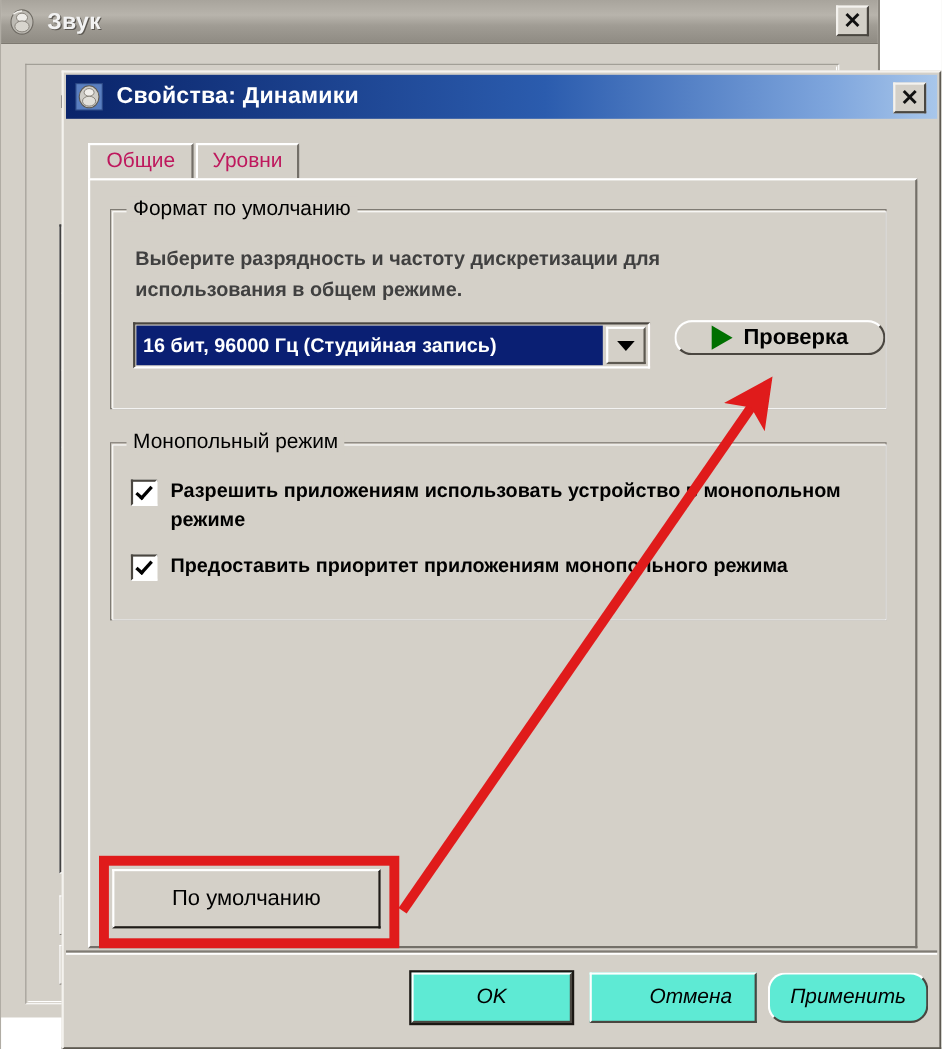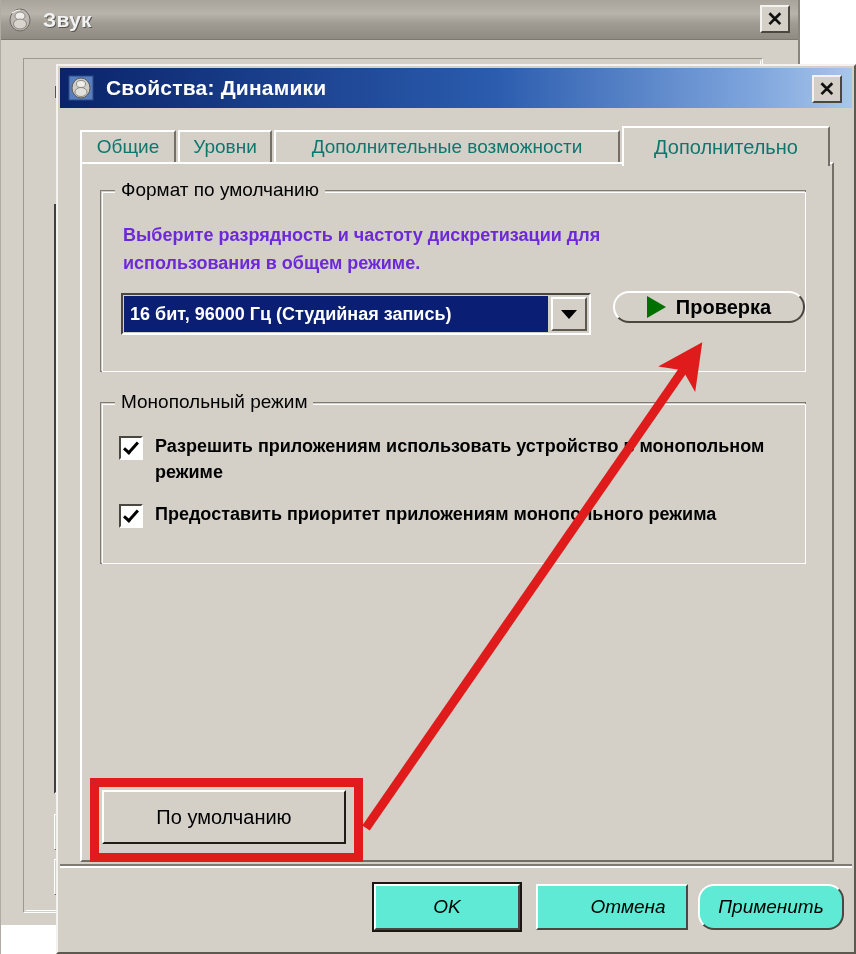--- a/index.html
+++ b/index.html
@@ -256,21 +256,21 @@
     height: 32px;
     background: #d4d0c8;
     border-top: 2px solid #ffffff;
     border-left: 2px solid #ffffff;
     border-right: 2px solid #736f68;
     box-sizing: border-box;
     display: flex;
     align-items: center;
     justify-content: center;
     font-size: 19px;
-    color: #0f766e;
+    color: #be185d;
     white-space: nowrap;
     cursor: pointer;
     padding: 0 8px;
   }
   .tab.active {
     top: 0px;
     height: 40px;
     z-index: 5;
     border-top: 2px solid #ffffff;
     border-left: 2px solid #ffffff;
@@ -334,21 +334,21 @@
   #group-exclusive {
     left: 18px;
     top: 238px;
     width: 706px;
     height: 162px;
   }
 
   .desc-line {
     position: absolute;
     font-size: 18px;
-    color: #6d28d9;
+    color: #404040;
     white-space: nowrap;
     font-weight: bold;
   }
   #desc-1 { left: 22px; top: 34px; }
   #desc-2 { left: 22px; top: 62px; }
 
   
   #format-combo {
     position: absolute;
     left: 20px;
@@ -635,22 +635,20 @@
       </div>
       <div id="props-title-text">Свойства: Динамики</div>
       <div id="props-close">
         <span class="xglyph">✕</span>
       </div>
     </div>
 
     <div id="tabstrip">
       <div class="tab" id="tab-0">Общие</div>
       <div class="tab" id="tab-1">Уровни</div>
-      <div class="tab" id="tab-2">Дополнительные возможности</div>
-      <div class="tab active" id="tab-3">Дополнительно</div>
     </div>
 
     <div id="tabpage">
 
       <div class="groupbox" id="group-format">
         <div class="group-legend">Формат по умолчанию</div>
         <div class="desc-line" id="desc-1">Выберите разрядность и частоту дискретизации для</div>
         <div class="desc-line" id="desc-2">использования в общем режиме.</div>
 
         <div id="format-combo">

